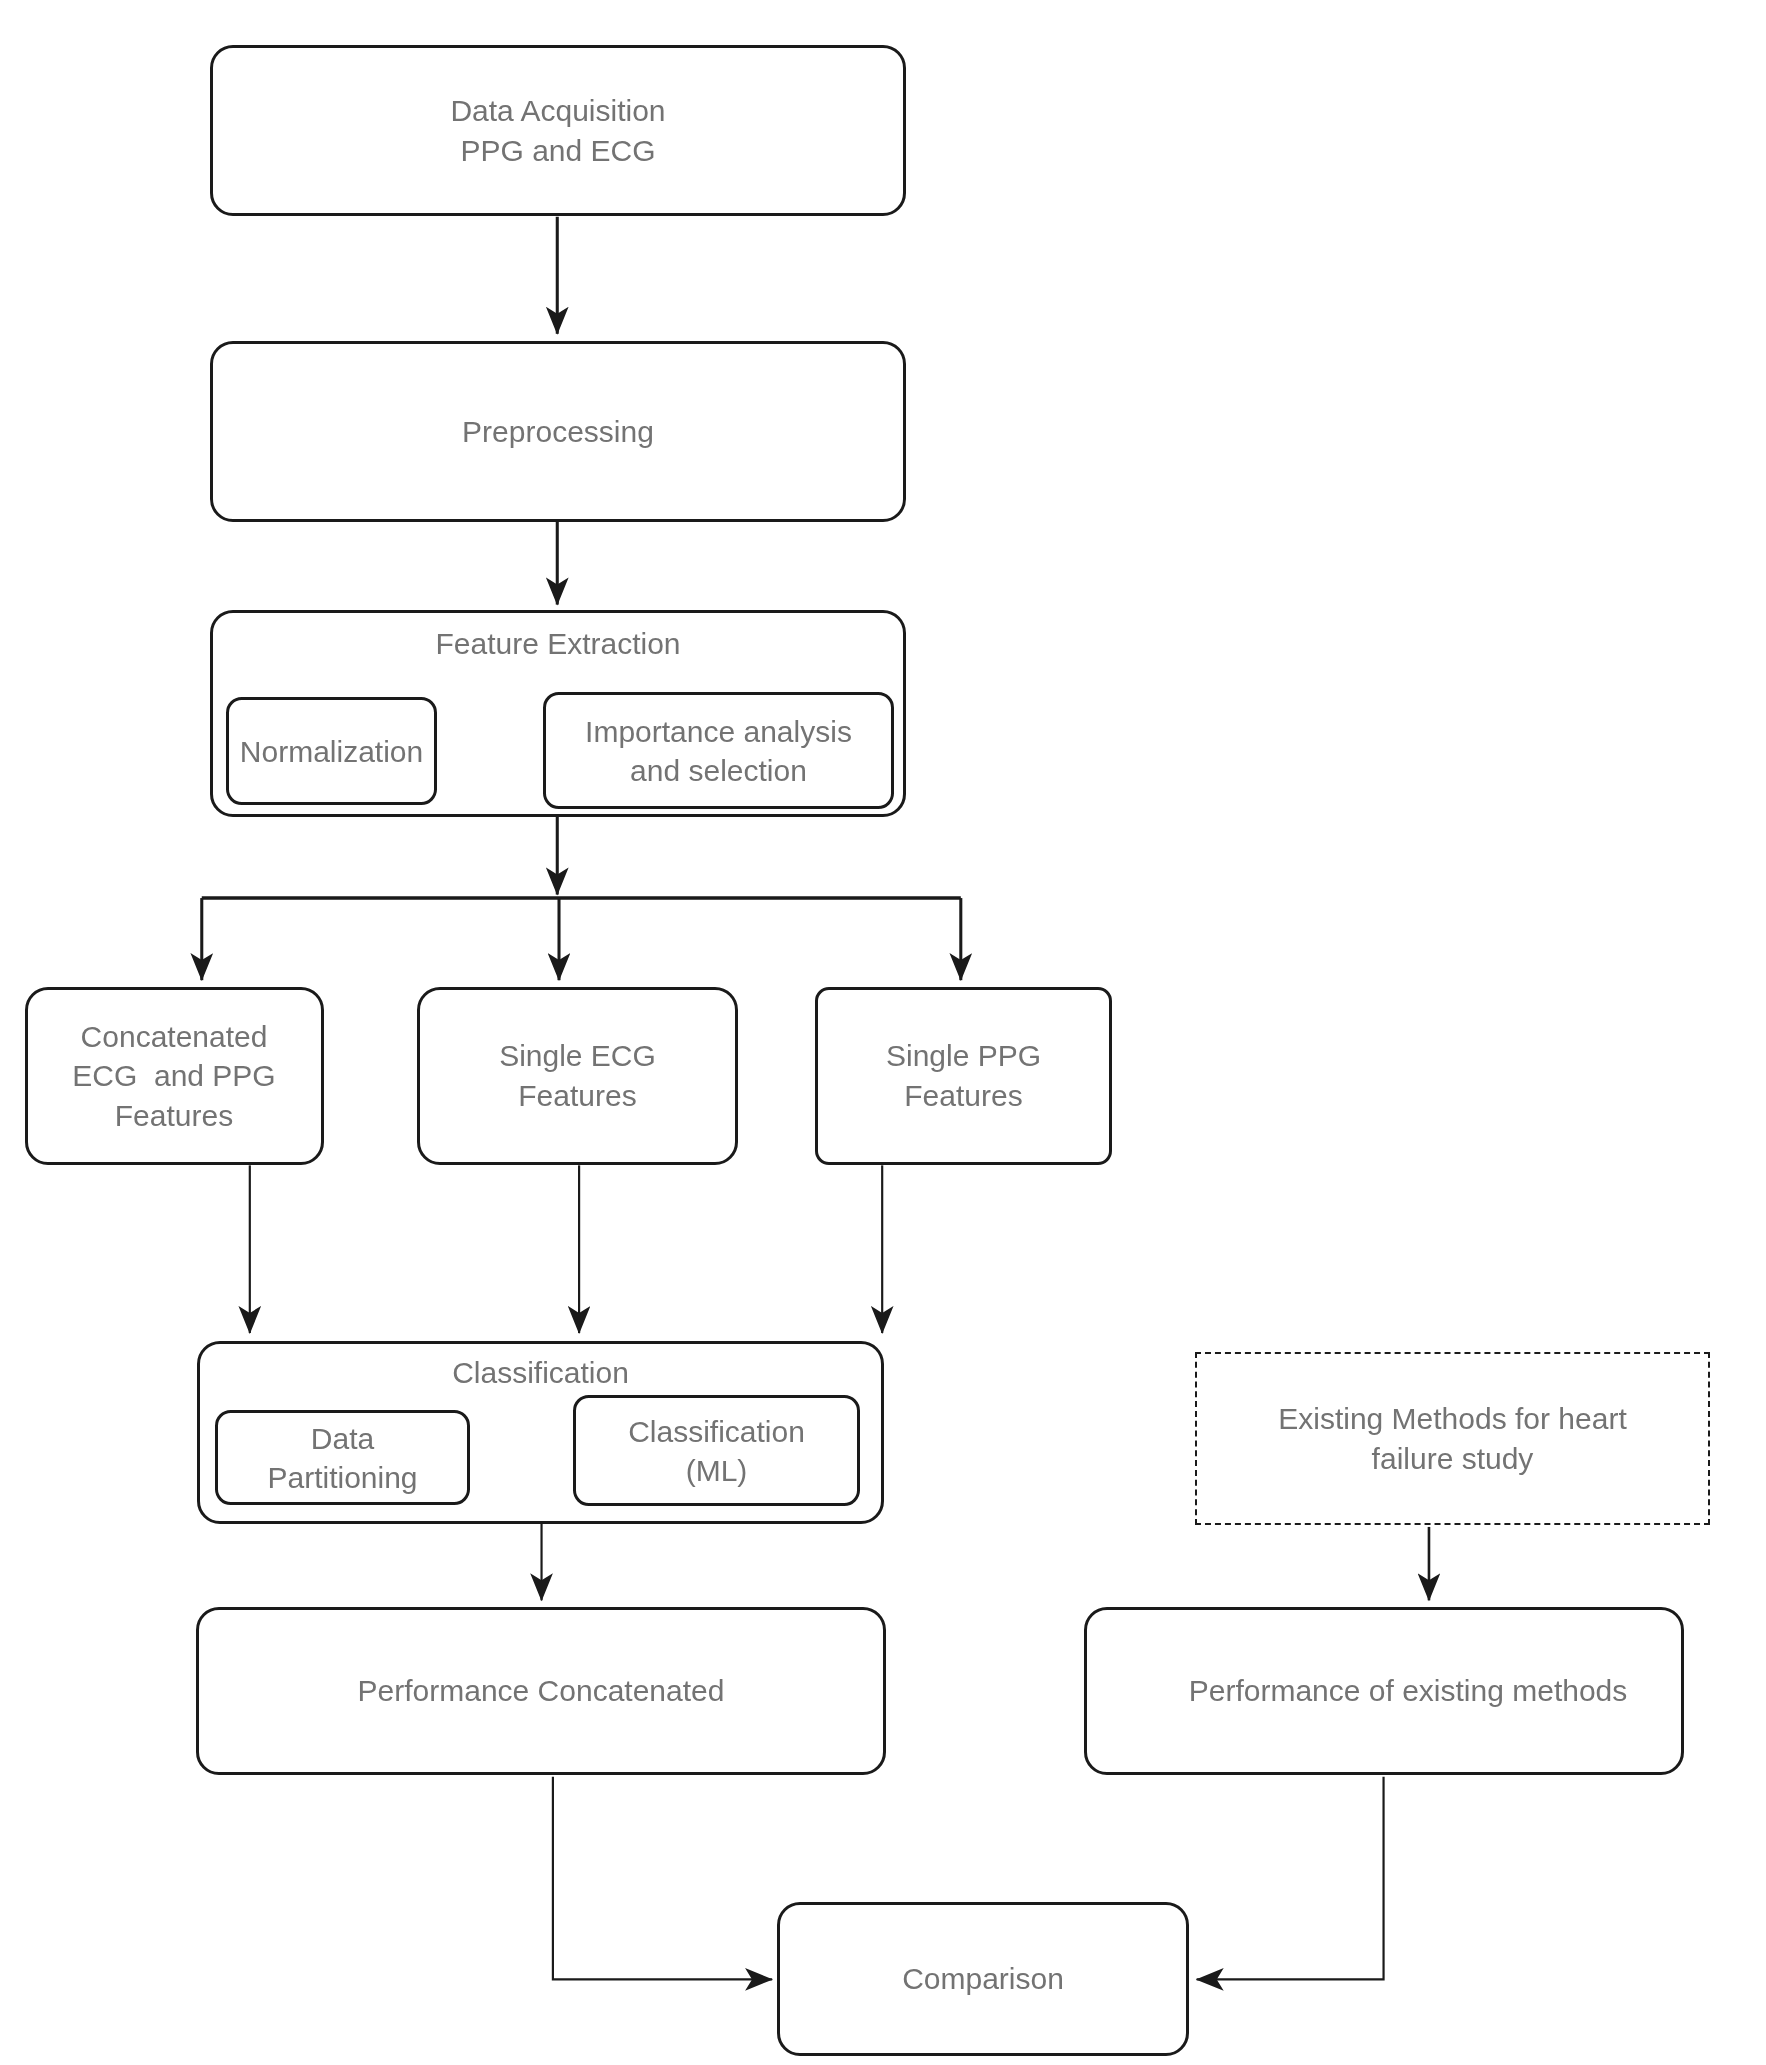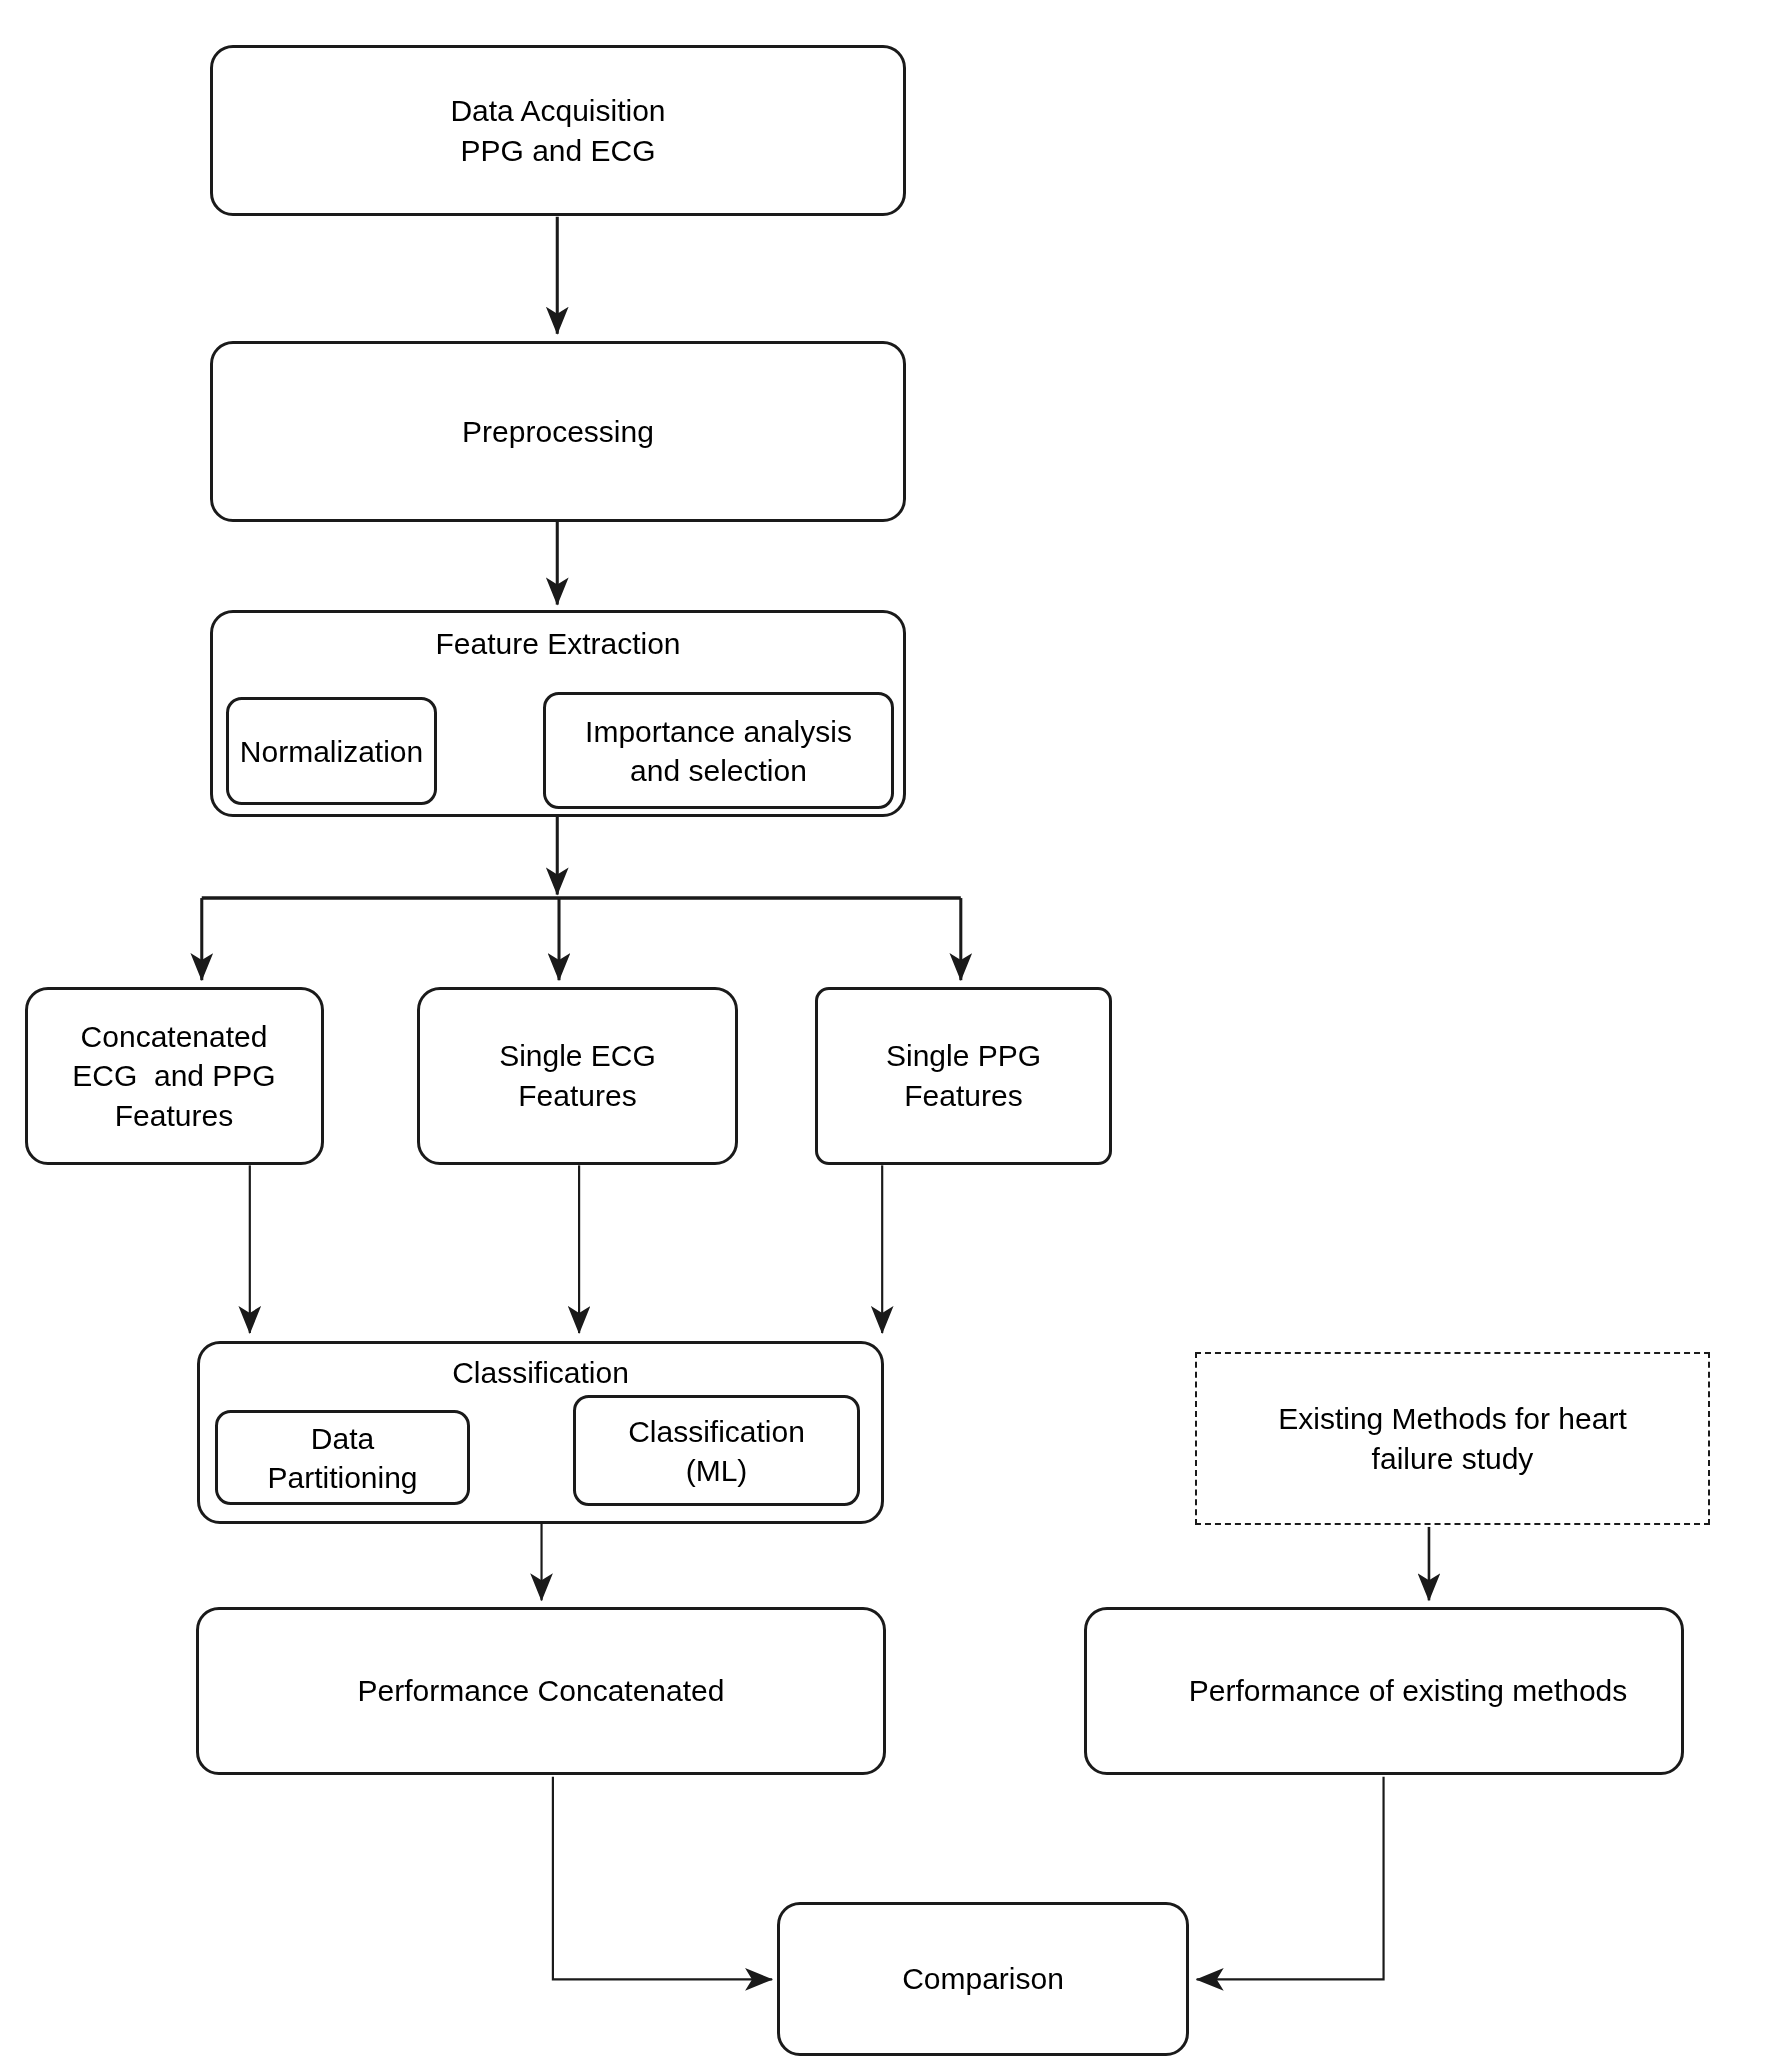--- a/index.html
+++ b/index.html
@@ -6,21 +6,21 @@
     margin: 0;
     padding: 0;
     background: #ffffff;
   }
   .canvas {
     position: relative;
     width: 1767px;
     height: 2066px;
     background: #ffffff;
     font-family: "Liberation Sans", sans-serif;
-    color: #000000;
+    color: #737373;
     overflow: hidden;
   }
   .wires {
     position: absolute;
     left: 0; top: 0;
     width: 1767px;
     height: 2066px;
   }
   .node {
     position: absolute;

